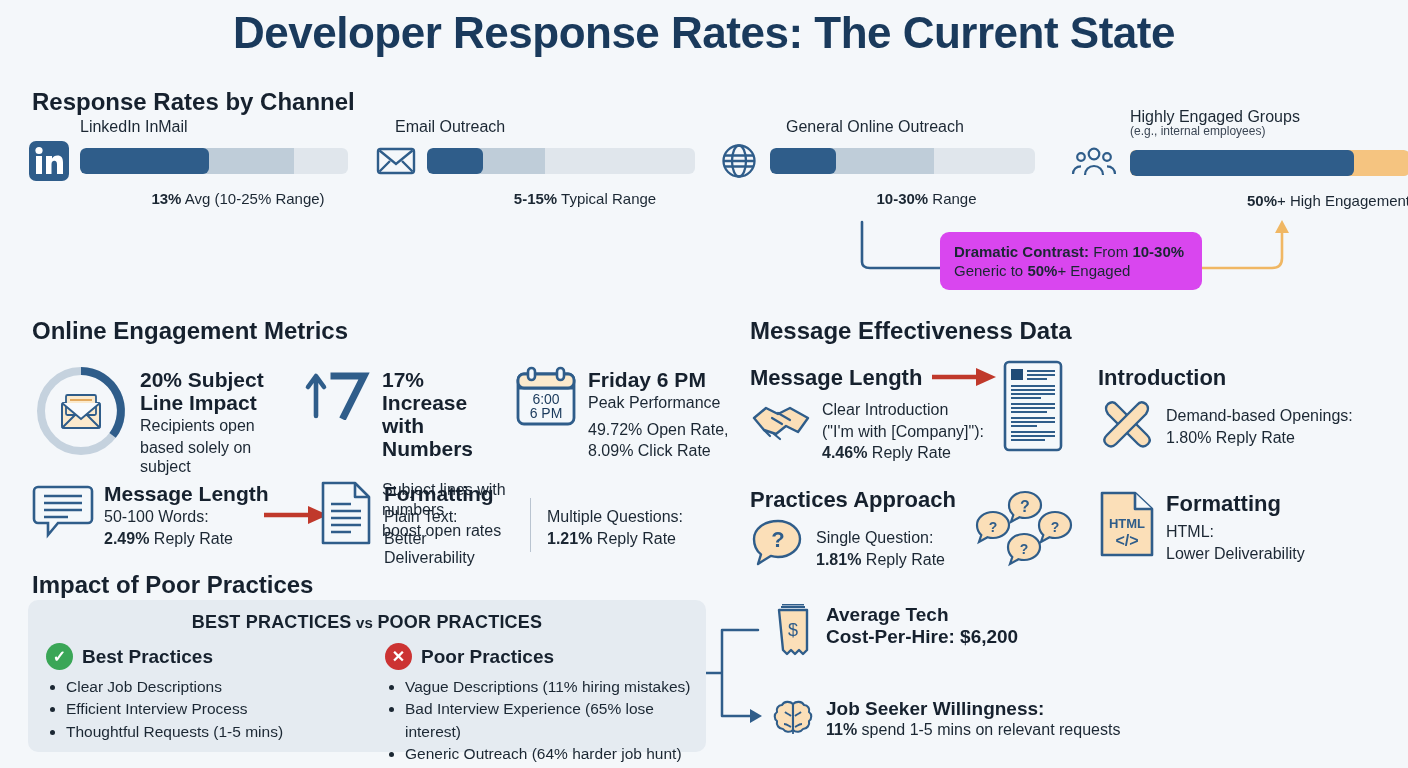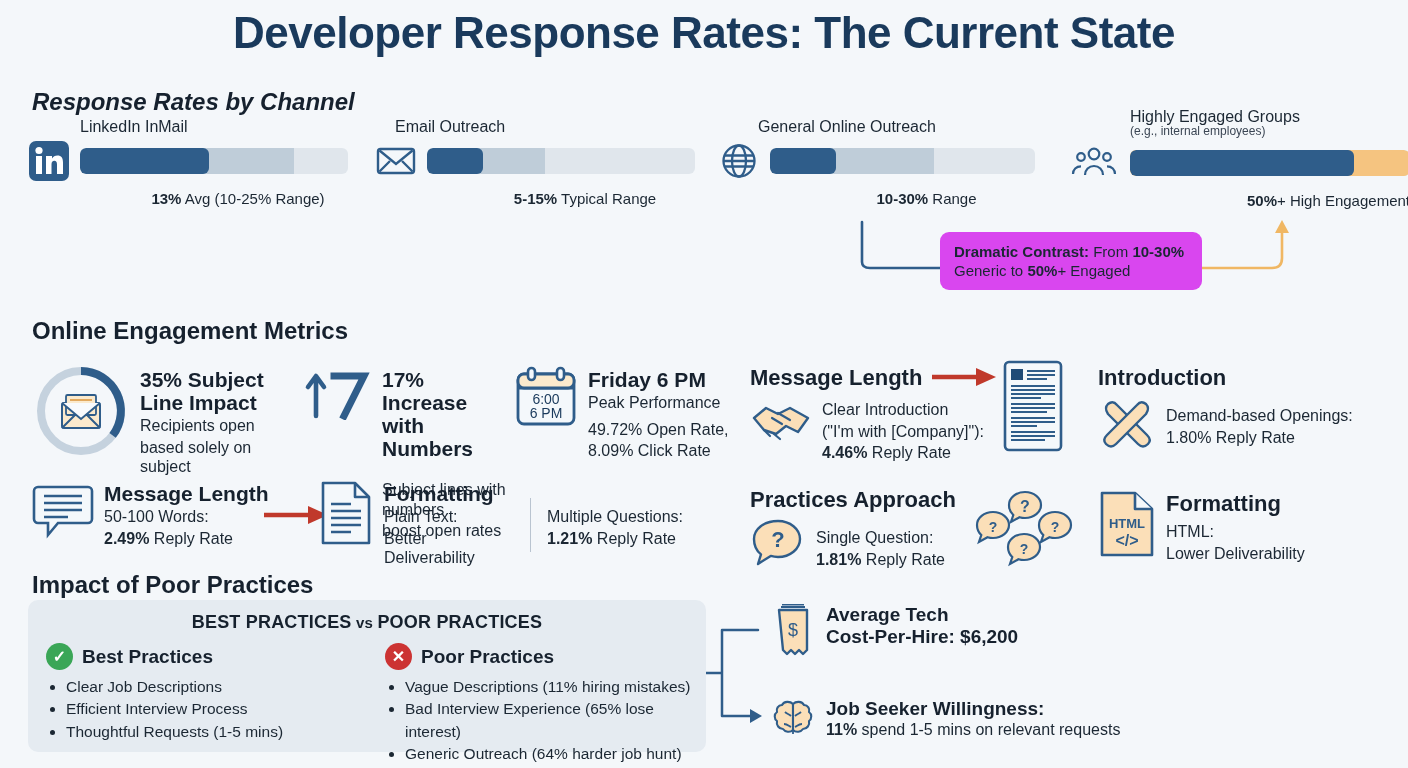--- a/index.html
+++ b/index.html
@@ -18,21 +18,21 @@
     text-align: center;
     font-size: 44px; font-weight: bold;
     color: #1a3a5c; letter-spacing: -0.5px;
   }
 
   
   .section-h {
     position: absolute;
     font-size: 24px; font-weight: bold; color: #16212e;
   }
-  #h-channels { top: 88px; left: 32px; font-style: italic; }
+  #h-channels { top: 88px; left: 32px; }
   #h-email    { top: 317px; left: 32px; }
   #h-message  { top: 317px; left: 750px; }
   #h-impact   { top: 571px; left: 32px; }
 
   
   .channels { position: absolute; top: 118px; left: 28px; width: 1360px; height: 105px; }
   .channel { position: absolute; top: 0; }
   .ch-label { font-size: 16px; color: #1b2733; white-space: nowrap; }
   .ch-sub   { font-size: 12px; color: #3b4654; white-space: nowrap; margin-top: -2px;}
   .ch-row   { display: flex; align-items: center; gap: 10px; margin-top: 4px; }
@@ -156,21 +156,21 @@
           <div class="seg mid" style="left:0%; width:44%"></div>
           <div class="seg dark" style="width:21%"></div>
         </div>
       </div>
       <div class="ch-stat center" style="margin-left:52px; width:268px">
         <b>5-15%</b><span> Typical Range</span>
       </div>
     </div>
 
     <div class="channel" id="ch-general">
-      <div class="ch-label" style="margin-left:40px">General Online Outreach</div>
+      <div class="ch-label" style="margin-left:68px">General Online Outreach</div>
       <div class="ch-row">
         <div class="ch-icon">
           <svg width="42" height="42" viewBox="0 0 42 42">
             <circle cx="21" cy="21" r="15.5" fill="none" stroke="#2f5d8a" stroke-width="2.3"></circle>
             <ellipse cx="21" cy="21" rx="7" ry="15.5" fill="none" stroke="#2f5d8a" stroke-width="2.3"></ellipse>
             <path d="M6 15.5h30M6 26.5h30M5.5 21h31" fill="none" stroke="#2f5d8a" stroke-width="2.3"></path>
           </svg>
         </div>
         <div class="bar" style="width:265px">
           <div class="seg mid" style="left:0%; width:62%"></div>
@@ -225,21 +225,21 @@
         <circle cx="49" cy="49" r="40" fill="none" stroke="#c5d2de" stroke-width="8"></circle>
         <path d="M49 9 A40 40 0 0 1 80.6 73.4" fill="none" stroke="#2f5d8a" stroke-width="8" stroke-linecap="butt"></path>
         <rect x="30" y="41" width="38" height="25" rx="2" fill="#fbeacd" stroke="#2f5d8a" stroke-width="2"></rect>
         <rect x="34" y="33" width="30" height="20" rx="1.5" fill="#fbeacd" stroke="#2f5d8a" stroke-width="1.8"></rect>
         <path d="M38 38h22M38 42h22M38 46h15" stroke="#e2a95e" stroke-width="1.8"></path>
         <path d="M30 41 49 57 68 41" fill="#f8fafc" stroke="#2f5d8a" stroke-width="2"></path>
         <path d="M30 66 43 53M68 66 55 53" stroke="#2f5d8a" stroke-width="2"></path>
       </svg>
     </div>
     <div class="m-body" style="padding-top:6px">
-      <div class="m-title">35% Subject Line Impact</div>
+      <div class="m-title">20% Subject Line Impact</div>
       <div class="m-sub">Recipients open</div>
       <div class="m-sub">based solely on subject</div>
     </div>
   </div>
 
   <div class="metric" style="top:366px; left:300px; width:215px">
     <div class="m-icon">
       <svg width="72" height="54" viewBox="0 0 72 54">
         <path d="M16 50 L16 12 M8 21 L16 10 L24 21" fill="none" stroke="#2f5d8a" stroke-width="4.6" stroke-linecap="round" stroke-linejoin="round"></path>
         <path d="M34 10 H64 L44 50" fill="none" stroke="#2f5d8a" stroke-width="7" stroke-linecap="square" stroke-linejoin="miter"></path>
@@ -306,20 +306,21 @@
     </div>
   </div>
 
   <div class="divider-v" style="top:498px; left:530px; height:54px"></div>
 
   <div style="position:absolute; top:505px; left:547px; width:180px">
     <div class="m-sub">Multiple Questions:</div>
     <div class="m-sub"><b>1.21%</b><span> Reply Rate</span></div>
   </div>
 
+  <div class="section-h" id="h-message">Message Effectiveness Data</div>
 
   <div style="position:absolute; top:366px; left:750px; width:250px">
     <div class="m-title" style="font-size:22px">Message Length</div>
     <div class="metric" style="position:static; margin-top:8px">
       <div class="m-icon">
         <svg width="62" height="48" viewBox="0 0 62 48">
           <path d="M4 20 L16 10 L28 16 L40 10 L58 20 L48 34 L36 28 L26 36 L14 32 Z" fill="#fbdfb8" stroke="#2f5d8a" stroke-width="2.4" stroke-linejoin="round"></path>
           <path d="M22 20 L32 26 M28 15 L40 22" stroke="#2f5d8a" stroke-width="2.2" stroke-linecap="round"></path>
           <path d="M14 32 L20 38 M24 36 L30 41" stroke="#2f5d8a" stroke-width="2.2" stroke-linecap="round"></path>
         </svg>

